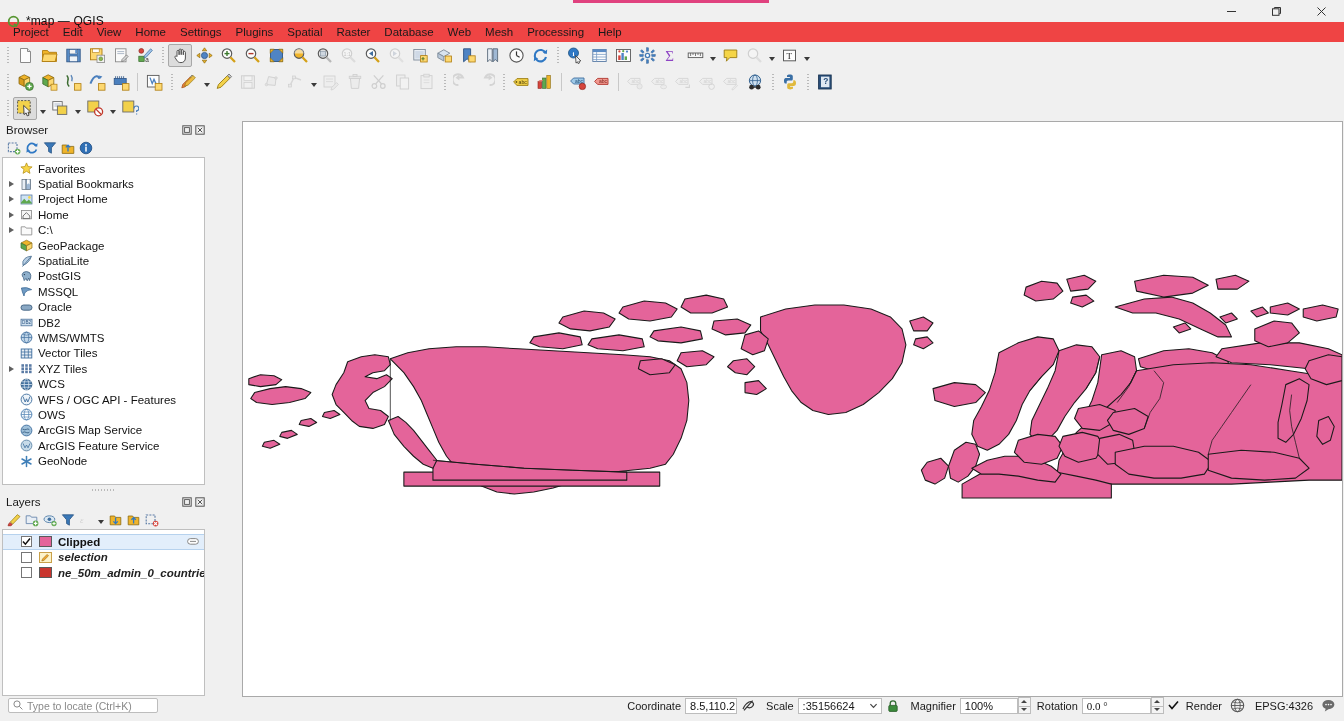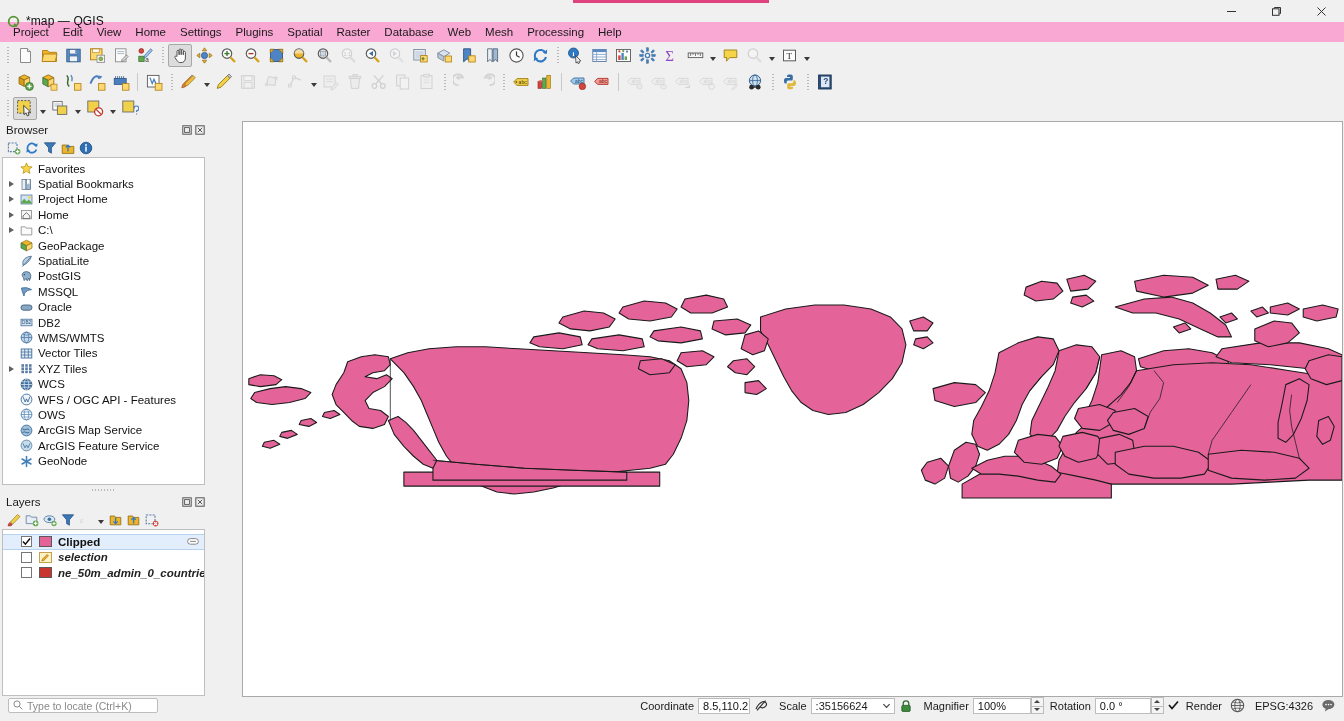--- a/index.html
+++ b/index.html
@@ -33,21 +33,21 @@
   }
   .win-btn svg { display:block; }
   .title-accent {
     position:absolute; left:573px; top:0; width:196px; height:3px; background:#e0427f;
   }
 
   
   .menubar {
     height: 20px; flex: 0 0 20px;
     display: flex; align-items: center;
-    background: #f9a8d4;
+    background: #ef4444;
     padding-left: 6px;
   }
   .menu-item {
     padding: 2px 7px 3px 7px;
     font-size: 11.5px; color: #1a1a1a;
     cursor: default; white-space: nowrap;
   }
 
   
   .toolbar {
@@ -179,21 +179,21 @@
     display:flex;align-items:center; padding:0 4px; font-size:11px; color:#111;
   }
   .coord-field { width:52px; }
   .scale-combo {
     height:16px; border:1px solid #bdbdbd; background:#fff; display:flex;align-items:center;
     padding-left:4px; font-size:11px; width:84px;
   }
   .scale-combo .cv { flex:1 1 auto; }
   .scale-combo .ca { width:14px; display:flex;align-items:center;justify-content:center; }
   .mag-field { width:58px; }
-  .rot-field { width:56px; }
+  .rot-field { width:69px;font-family:Liberation Serif, serif; }
   .spin { width:13px; height:17px; display:flex;flex-direction:column; margin-left:0; }
   .spin .up,.spin .dn {
     flex:1 1 50%; border:1px solid #bdbdbd; background:#f4f4f4;
     display:flex;align-items:center;justify-content:center;
   }
   .spin .up { border-bottom:none; }
   .spin b.u { width:0;height:0;border-left:3px solid transparent;border-right:3px solid transparent;border-bottom:3px solid #444; display:block;}
   .spin b.d { width:0;height:0;border-left:3px solid transparent;border-right:3px solid transparent;border-top:3px solid #444; display:block;}
   .render-check {
     width:12px;height:12px;display:flex;align-items:center;justify-content:center;margin-left:4px;

